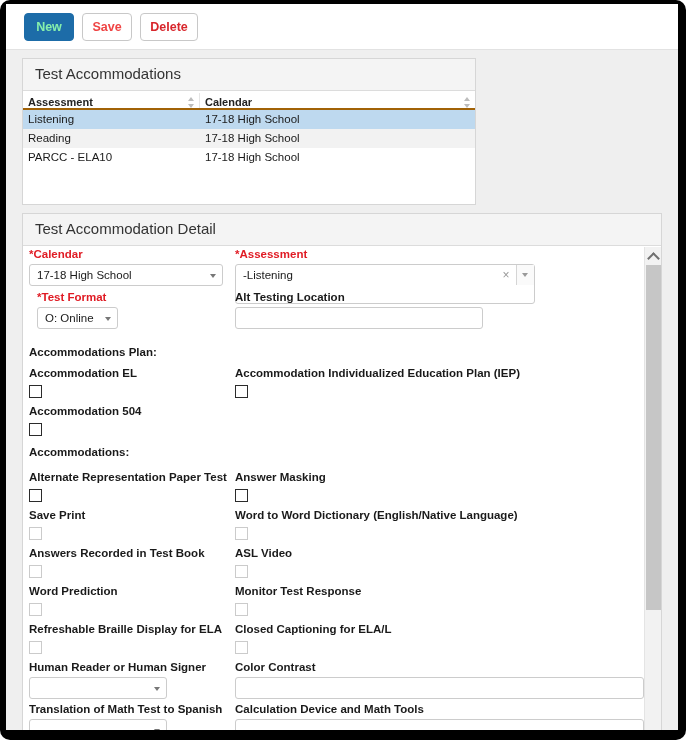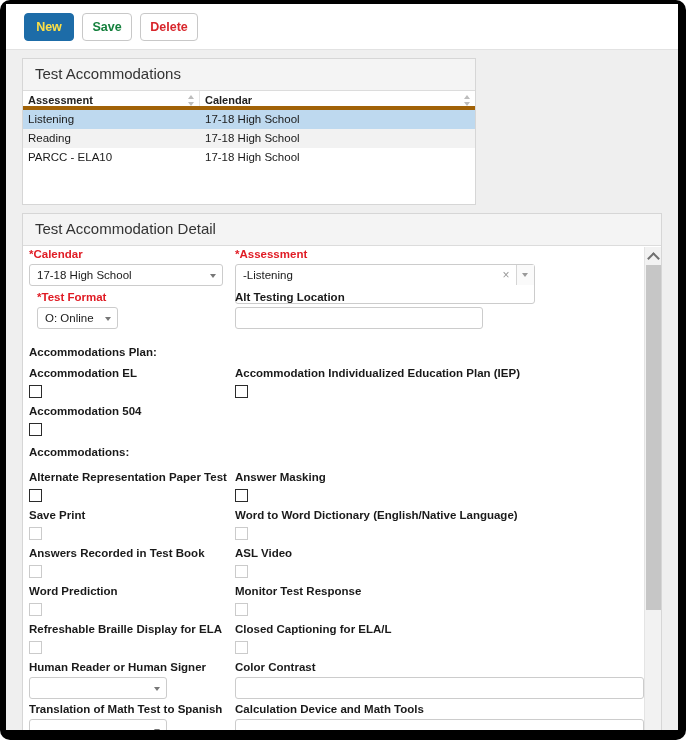--- a/index.html
+++ b/index.html
@@ -43,28 +43,28 @@
     height: 28px;
     border-radius: 4px;
     font-size: 12.5px;
     font-weight: bold;
     font-family: "Liberation Sans", sans-serif;
     line-height: 26px;
     text-align: center;
     cursor: pointer;
     border: 1px solid #c8c8c8;
     background: #ffffff;
-    color: #15803d;
+    color: #ef4444;
     user-select: none;
   }
   #btn-new {
     left: 18px; width: 50px;
     background: #1d6ca8;
     border: 1px solid #1d6ca8;
-    color: #fde047;
+    color: #86efac;
   }
   #btn-save { left: 76px; width: 50px; }
   #btn-delete { left: 134px; width: 58px; color: #d8262c; }
 
   
   #body {
     position: absolute;
     left: 0; top: 46px;
     width: 672px; height: 680px;
     background: #efefef;
@@ -85,21 +85,22 @@
     border-bottom: 1px solid #dcdcdc;
     font-size: 15px;
     color: #333333;
     padding: 6px 0 0 12px;
     font-weight: normal;
   }
   #list-header {
     display: flex;
     height: 19px;
     background: #ffffff;
-    border-bottom: 4px solid #a16207;
+    border-bottom: 2px solid #a16207;
+    align-items: flex-end;
   }
   .th {
     position: relative;
     font-size: 11px;
     font-weight: bold;
     color: #222222;
     padding: 3px 0 0 5px;
     border-right: 1px solid #e6e6e6;
   }
   .th.c1 { width: 177px; }

